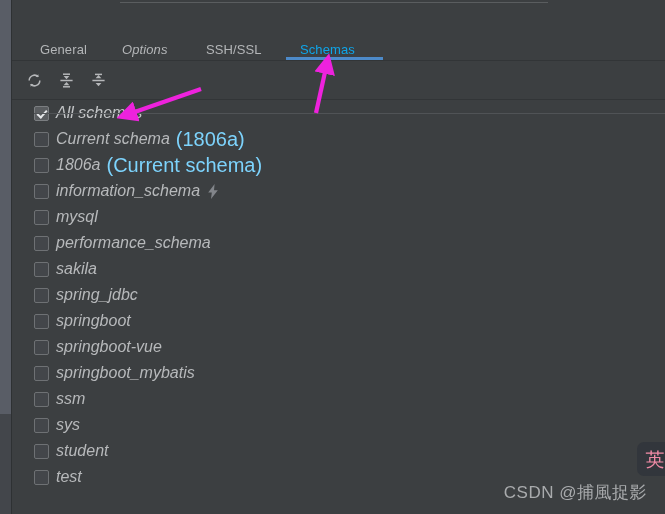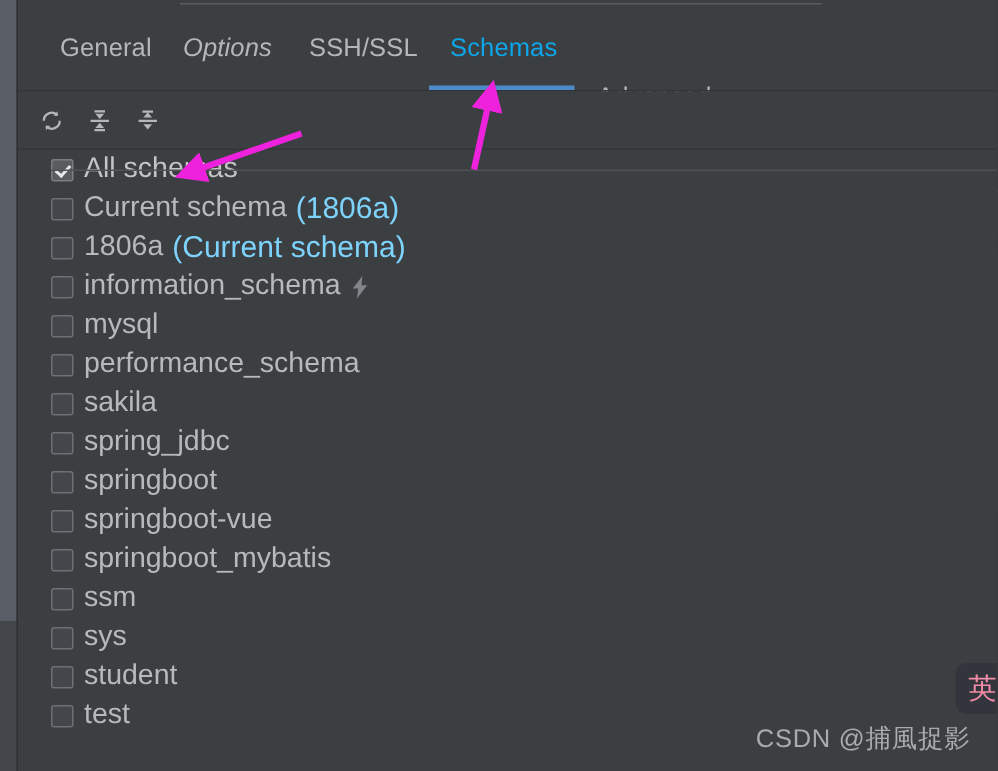--- a/index.html
+++ b/index.html
@@ -53,22 +53,22 @@
   }
 
   
   .tabbar {
     position: absolute;
     left: 0; top: 18px;
     right: 0; height: 42px;
   }
   .tab {
     position: absolute;
-    top: 4px;
-    font-size: 17px;
+    top: 24px;
+    font-size: 13px;
     color: #b4b6b8;
     white-space: nowrap;
     letter-spacing: .1px;
     cursor: default;
   }
   .tab.selected { color: #0ea5e9; }
   .tab-underline {
     position: absolute;
     height: 3px;
     background: #4d8ac9;
@@ -163,23 +163,24 @@
     content: "";
     position: absolute;
     left: 4px; top: 1px;
     width: 4px; height: 8px;
     border: solid #e6e8ea;
     border-width: 0 2px 2px 0;
     transform: rotate(42deg);
   }
 
   .label {
-    font-size: 19px;
+    font-size: 16px;
     color: #b7b9bb;
     white-space: nowrap;
+    font-style: italic;
   }
   .label.root { color: #c3c5c7; }
   .sublabel {
     font-size: 20px;
     color: #7dd3fc;
     margin-left: 6px;
     white-space: nowrap;
   }
 
   .bolt { margin-left: 7px; display: inline-flex; }

